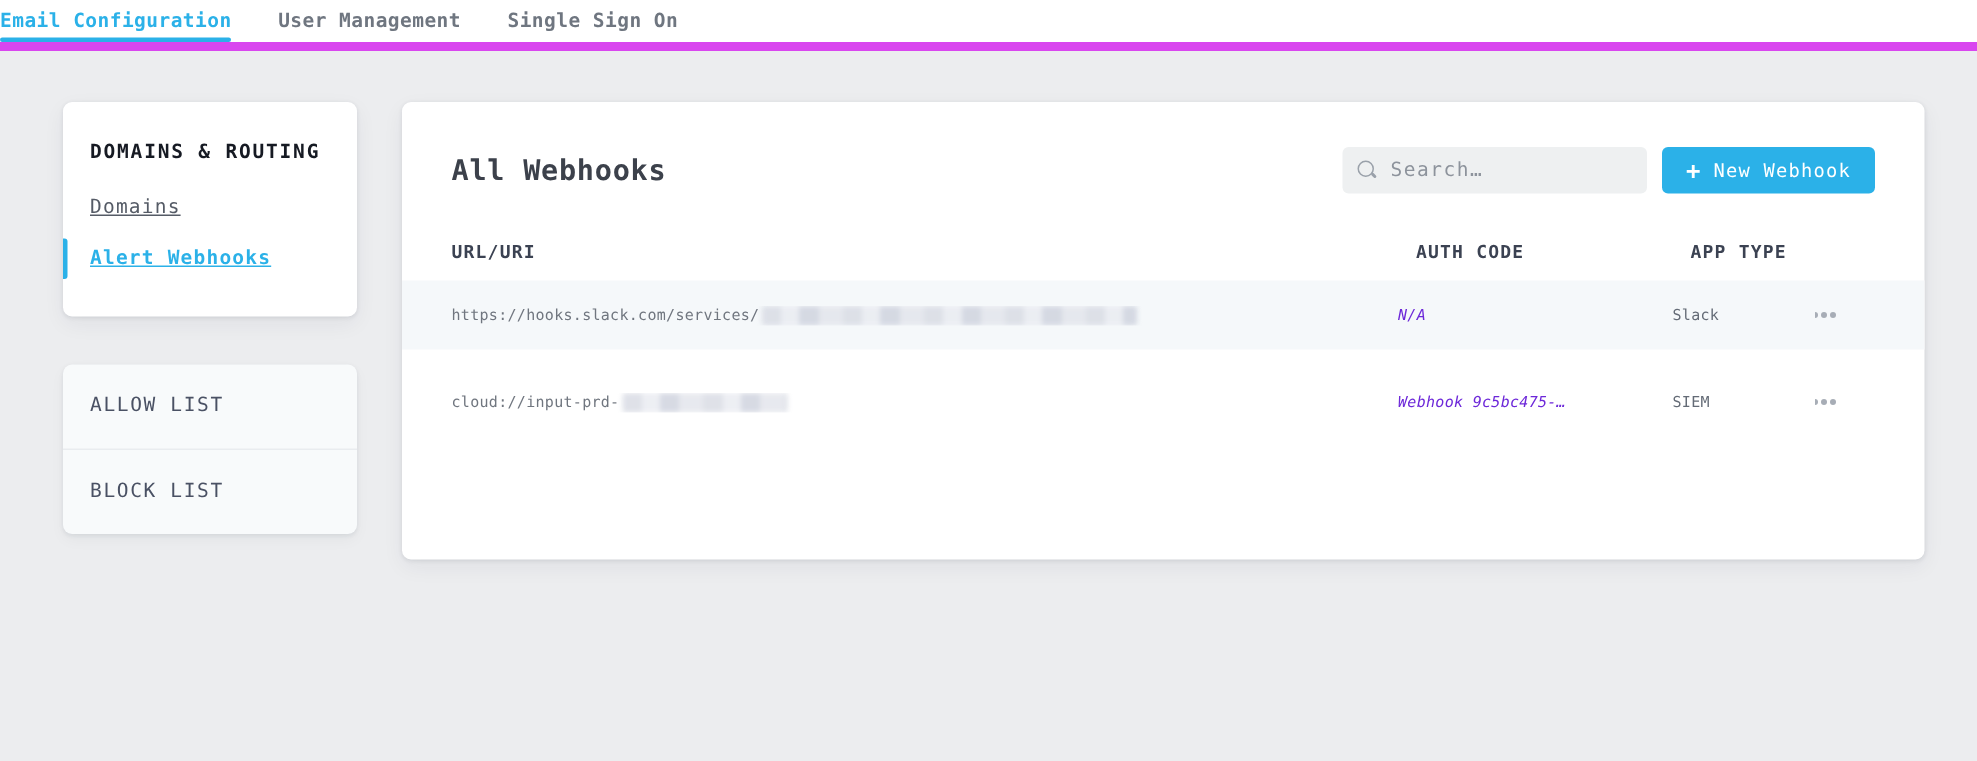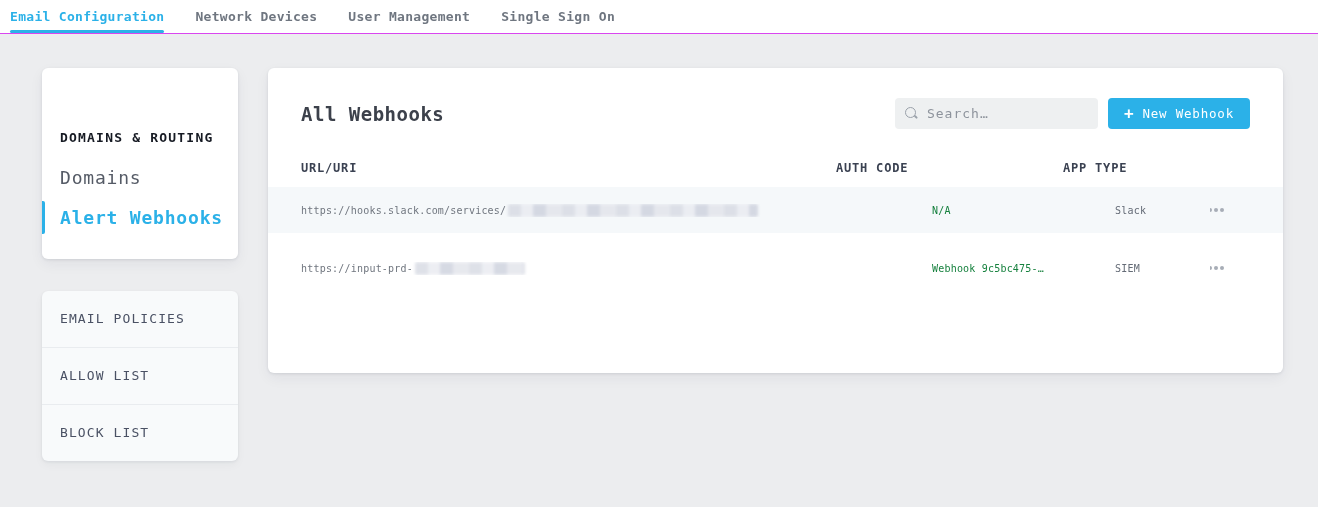--- a/index.html
+++ b/index.html
@@ -9,22 +9,21 @@
     font-family:"DejaVu Sans Mono","Liberation Mono",monospace;
     color:#4a5164;
   }
 
   
   .tabbar {
     background:#ffffff;
     height:34px;
     display:flex;
     align-items:stretch;
-    border-bottom:1px solid #d946ef;
-    padding-left:10px;
+    border-bottom:6px solid #d946ef;
   }
   .tab {
     position:relative;
     display:flex;
     align-items:center;
     margin-right:31px;
     font-size:13px;
     font-weight:bold;
     color:#6f7680;
     letter-spacing:0.3px;
@@ -58,31 +57,31 @@
   
   .nav-card { padding:26px 0 18px 0; margin-bottom:32px; }
   .nav-title {
     font-size:13px;
     font-weight:bold;
     color:#161a23;
     letter-spacing:1.2px;
     padding:0 18px;
     margin-bottom:16px;
     white-space:nowrap;
-    margin-top:36px;
   }
   .nav-item {
     position:relative;
-    font-size:18px;
+    font-size:13px;
     letter-spacing:0.8px;
     color:#555b66;
     padding:6px 18px;
     margin-bottom:7px;
     cursor:pointer;
     white-space:nowrap;
+    text-decoration:underline;
   }
   .nav-item.active { color:#2bb1e8; font-weight:bold; }
   .nav-item.active::before {
     content:"";
     position:absolute;
     left:0; top:0; bottom:0;
     width:3px;
     background:#2bb1e8;
     border-radius:0 2px 2px 0;
   }
@@ -191,22 +190,21 @@
     font-weight:bold;
     margin-right:8px;
     line-height:1;
   }
 
   
   .table { padding:0; }
   .thead {
     display:flex;
     align-items:center;
-    padding:6px 41px 12px 33px;
-    gap:44px;
+    padding:6px 21px 12px 33px;
   }
   .th {
     font-size:12px;
     font-weight:bold;
     color:#3b4252;
     letter-spacing:0.8px;
     white-space:nowrap;
   }
   .col-url   { flex:1 1 auto; min-width:0; }
   .col-auth  { flex:0 0 183px; }
@@ -237,21 +235,21 @@
       #cdd1dd 25px, #cdd1dd 38px,
       #e2e4eb 38px, #e2e4eb 54px);
     filter:blur(1.6px);
     opacity:0.8;
     vertical-align:middle;
   }
   .redact-1 { width:250px; }
   .redact-2 { width:110px; }
 
   .app-cell { color:#646b76; }
-  .auth-cell { color:#15803d; }
+  .auth-cell { color:#6d28d9;font-style:italic; }
 
   .dots-btn {
     background:none;
     border:none;
     cursor:pointer;
     padding:6px 4px;
     display:flex;
     align-items:center;
   }
   .dots {
@@ -260,37 +258,35 @@
     border-radius:50%;
     background:#a7adb6;
     box-shadow:-6px 0 0 #a7adb6, 6px 0 0 #a7adb6;
   }
 </style>
 </head>
 <body>
 
 <div class="tabbar">
   <div class="tab active">Email Configuration</div>
-  <div class="tab">Network Devices</div>
   <div class="tab">User Management</div>
   <div class="tab">Single Sign On</div>
 </div>
 
 <div class="page">
 
   <div class="sidebar">
 
     <div class="card nav-card">
       <div class="nav-title">DOMAINS &amp; ROUTING</div>
       <div class="nav-item">Domains</div>
       <div class="nav-item active">Alert Webhooks</div>
     </div>
 
     <div class="section-card">
-      <div class="section-item">EMAIL POLICIES</div>
       <div class="section-item">ALLOW LIST</div>
       <div class="section-item">BLOCK LIST</div>
     </div>
 
   </div>
 
   <div class="card main-card">
 
     <div class="main-header">
       <div class="main-title">All Webhooks</div>
@@ -326,21 +322,21 @@
         <div class="cell col-app app-cell">Slack</div>
         <div class="cell col-menu">
           <button class="dots-btn">
             <span class="dots"></span>
           </button>
         </div>
       </div>
 
       <div class="trow">
         <div class="cell col-url url-cell">
-          <span>https://input-prd-</span>
+          <span>cloud://input-prd-</span>
           <span class="redact redact-2"></span>
         </div>
         <div class="cell col-auth auth-cell">Webhook 9c5bc475-…</div>
         <div class="cell col-app app-cell">SIEM</div>
         <div class="cell col-menu">
           <button class="dots-btn">
             <span class="dots"></span>
           </button>
         </div>
       </div>

